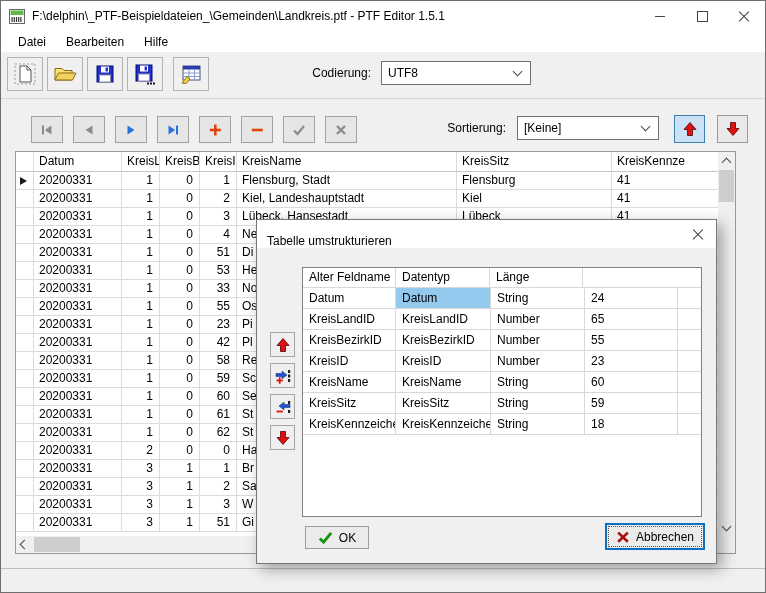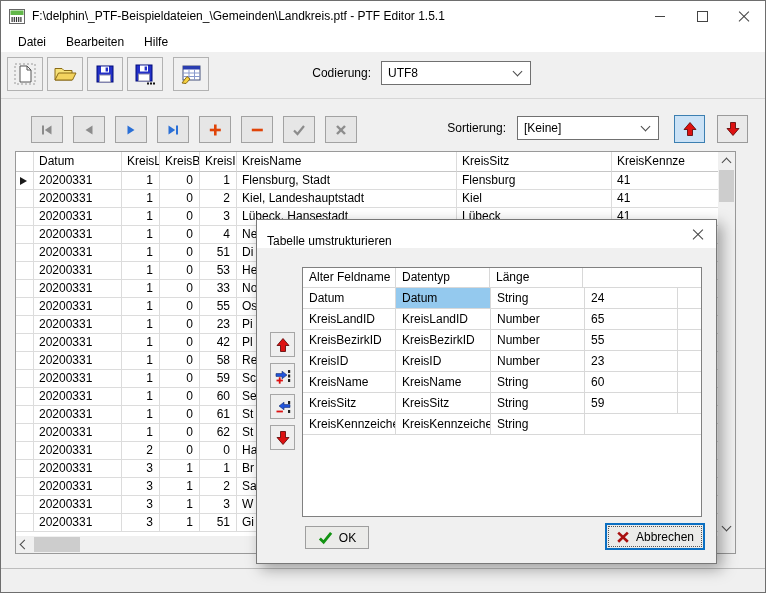--- a/index.html
+++ b/index.html
@@ -544,20 +544,21 @@
             <div class="fc d0">KreisSitz</div>
             <div class="fc d1">KreisSitz</div>
             <div class="fc d2">String</div>
             <div class="fc d3">59</div>
             <div class="fc fill"></div>
           </div>
           <div class="f-row">
             <div class="fc d0">KreisKennzeichen</div>
             <div class="fc d1">KreisKennzeichen</div>
             <div class="fc d2">String</div>
+            <div class="fc d3">18</div>
             <div class="fc fill"></div>
           </div>
         </div>
     </div>
 
     <div class="okbtn">
       <svg width="15" height="15" viewBox="0 0 16 16">
         <polyline points="2,9 6,13 14,3" fill="none" stroke="#129312" stroke-width="3"></polyline>
       </svg>
       <span>OK</span>

